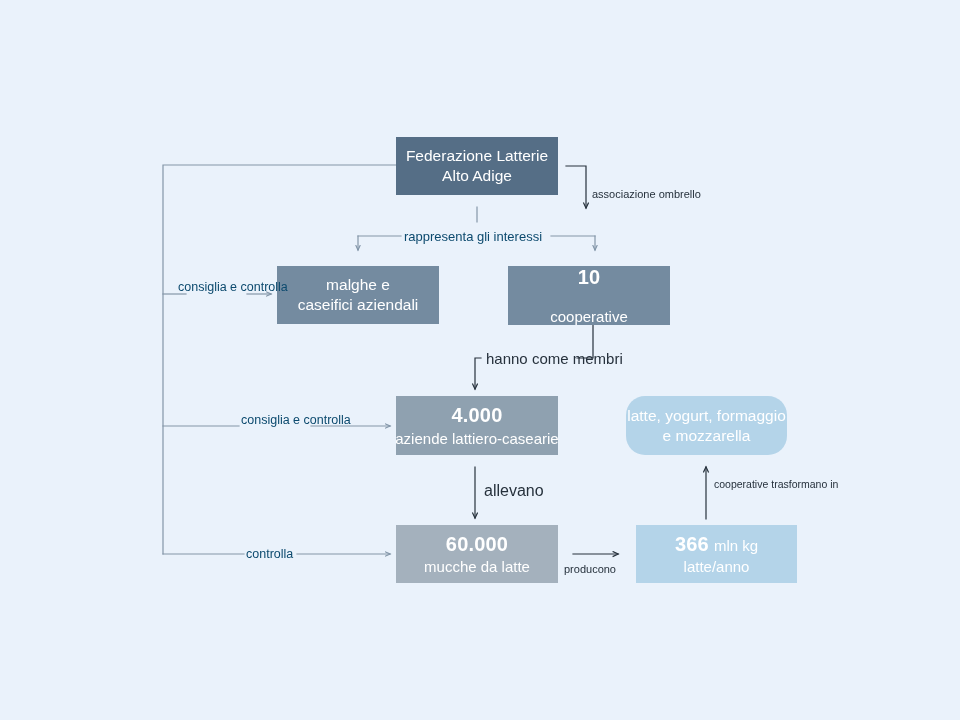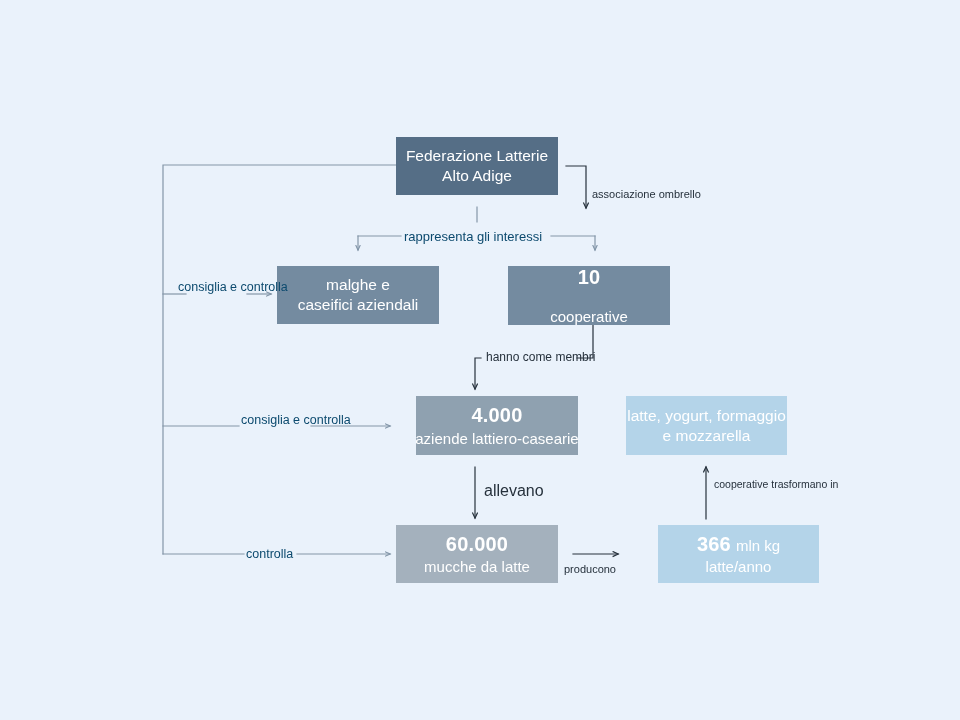--- a/index.html
+++ b/index.html
@@ -43,37 +43,37 @@
     font-size: 20px;
     letter-spacing: .2px;
   }
   .node .sub { font-size: 15px; }
   .node .t15 { font-size: 15.5px; }
 
   
   #node-federazione { left: 396px; top: 137px;  width: 162px; height: 58px; background: #556e86; }
   #node-malghe      { left: 277px; top: 266px;  width: 162px; height: 58px; background: #748ba0; justify-content: center; }
   #node-cooperative { left: 508px; top: 266px;  width: 162px; height: 59px; background: #748ba0; gap: 16px; }
-  #node-aziende     { left: 396px; top: 396px;  width: 162px; height: 59px; background: #8fa1b0; margin-left: 20px; }
+  #node-aziende     { left: 396px; top: 396px;  width: 162px; height: 59px; background: #8fa1b0; }
   #node-prodotti    { left: 626px; top: 396px;  width: 161px; height: 59px; background: #b4d4e9; }
   #node-mucche      { left: 396px; top: 525px;  width: 162px; height: 58px; background: #a4b1bd; }
-  #node-latte       { left: 658px; top: 525px;  width: 161px; height: 58px; background: #b4d4e9; }
+  #node-latte       { left: 636px; top: 525px;  width: 161px; height: 58px; background: #b4d4e9; }
 
   
   .elabel {
     position: absolute;
     color: #0c4a6e;
     text-align: center;
     line-height: 1.18;
     white-space: nowrap;
   }
   #lbl-ombrello     { left: 592px; top: 188px; font-size: 11px; color: #26313c; }
   #lbl-rappresenta  { left: 404px; top: 229px; font-size: 13px; }
   #lbl-consiglia1   { left: 178px; top: 280px; font-size: 12.5px; width: 68px; }
-  #lbl-membri       { left: 486px; top: 350px; font-size: 12px; color: #26313c; }
+  #lbl-membri       { left: 486px; top: 350px; font-size: 15px; color: #26313c; }
   #lbl-consiglia2   { left: 241px; top: 413px; font-size: 12.5px; width: 68px; }
   #lbl-allevano     { left: 484px; top: 482px; font-size: 16px; color: #26313c; }
   #lbl-trasformano  { left: 714px; top: 478px; font-size: 10.5px; color: #26313c; text-align: center; line-height: 1.25; }
   #lbl-controlla    { left: 246px; top: 547px; font-size: 12.5px; }
   #lbl-producono    { left: 564px; top: 563px; font-size: 11px; color: #26313c; }
 </style>
 </head>
 <body style="background: rgb(234, 242, 251);">
 
 <div id="stage">
@@ -136,21 +136,21 @@
   <div class="node" id="node-cooperative" style="background: rgb(116, 139, 160);">
     <span class="ln big">10</span>
     <span class="ln sub">cooperative</span>
   </div>
 
   <div class="node" id="node-aziende" style="background: rgb(143, 161, 176);">
     <span class="ln big">4.000</span>
     <span class="ln sub">aziende lattiero-casearie</span>
   </div>
 
-  <div class="node" id="node-prodotti" style="background: rgb(180, 212, 233);">
+  <div class="node" id="node-prodotti" style="background: rgb(180, 212, 233); border-radius: 19px;">
     <span class="ln t15">latte, yogurt, formaggio</span>
     <span class="ln t15">e mozzarella</span>
   </div>
 
   <div class="node" id="node-mucche" style="background: rgb(164, 177, 189);">
     <span class="ln big">60.000</span>
     <span class="ln sub">mucche da latte</span>
   </div>
 
   <div class="node" id="node-latte" style="background: rgb(180, 212, 233);">

